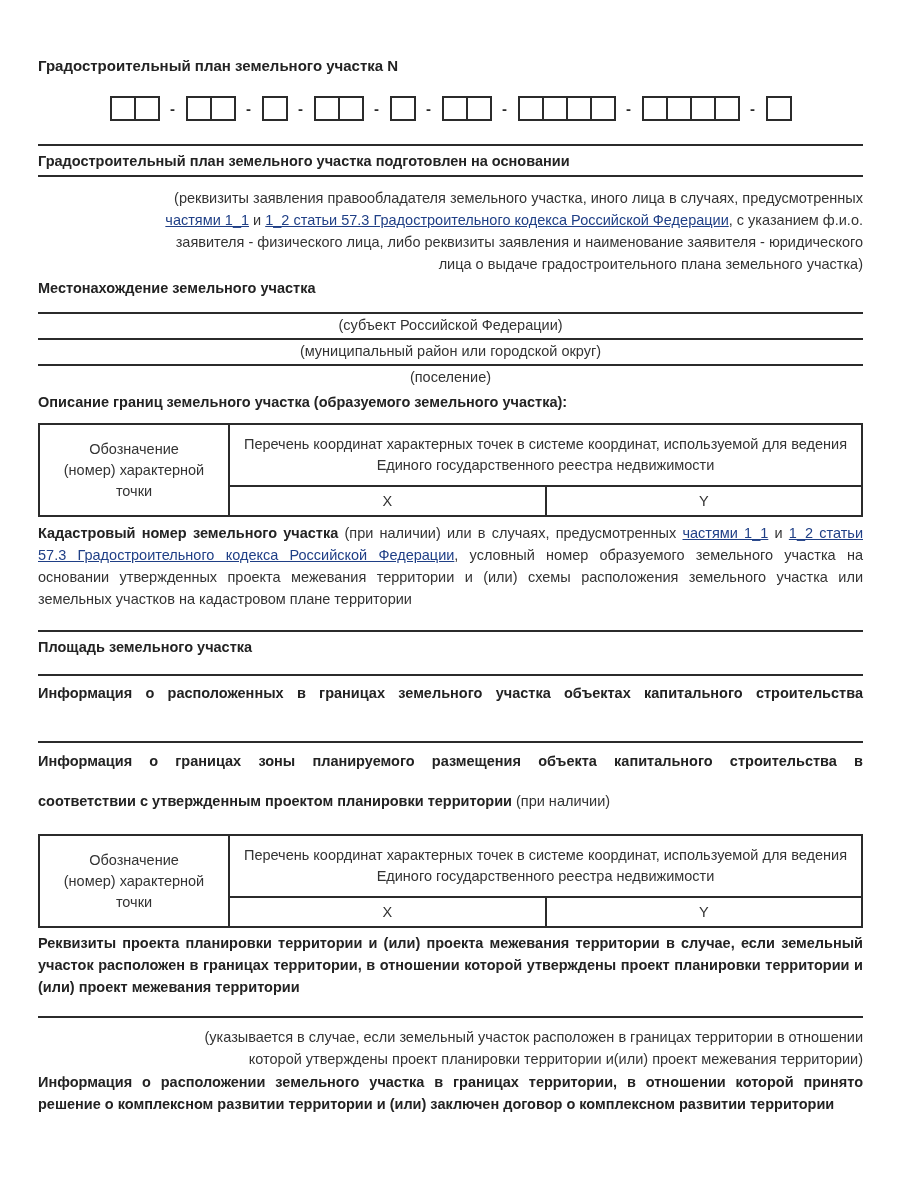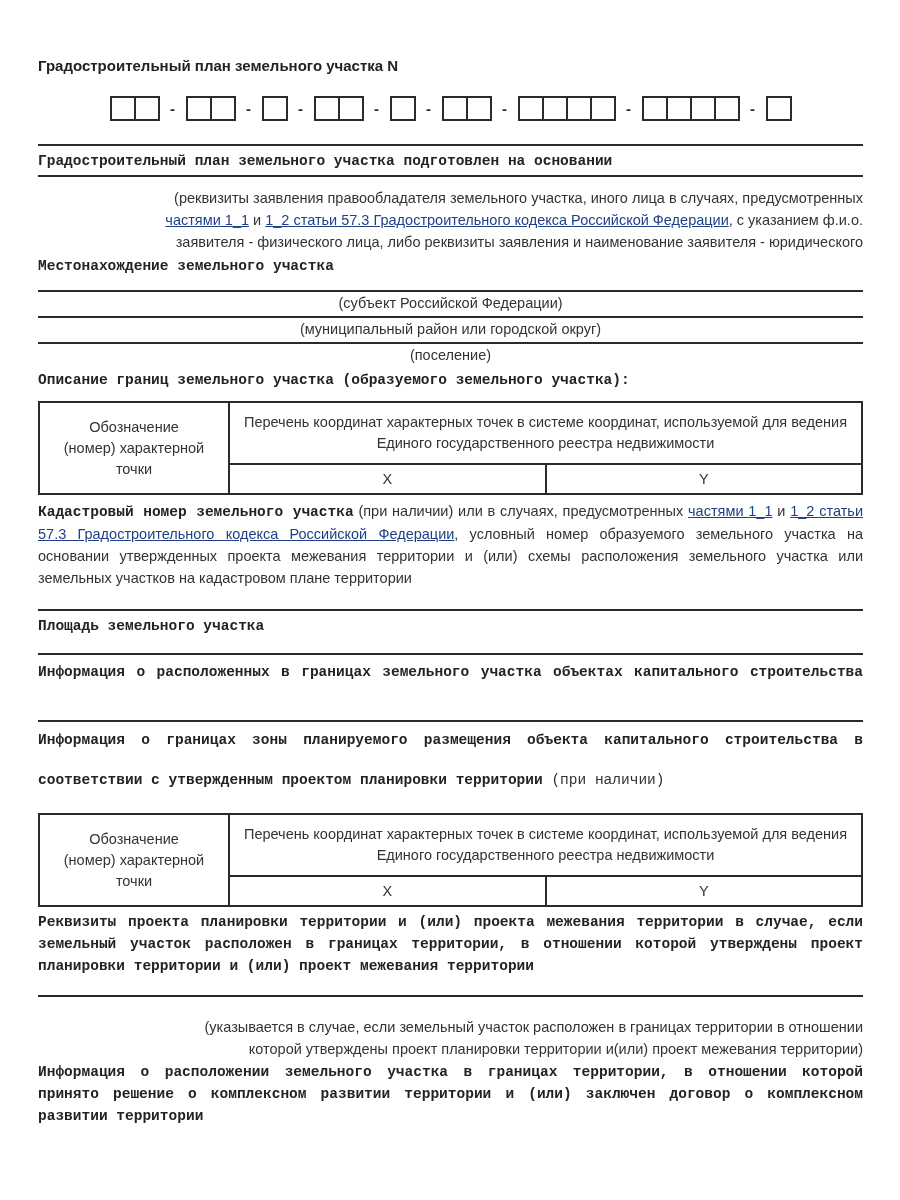--- a/index.html
+++ b/index.html
@@ -27,21 +27,20 @@
     top: 0;
     width: 825px;
   }
 
   
   .bold {
     font-weight: bold;
     font-size: 14.5px;
     line-height: 22px;
     color: #232323;
-    font-family: Liberation Mono, monospace;
   }
   .reg {
     font-weight: normal;
     font-size: 14.5px;
     line-height: 22px;
     color: #333333;
   }
   .center { text-align: right; }
   .just { text-align: justify; text-align-last: justify; }
   .justnorm { text-align: justify; }
@@ -198,20 +197,21 @@
     <hr class="rule">
 
     <div class="pad-top-10"></div>
     <div class="reg center">
       <span>(реквизиты заявления правообладателя земельного участка, иного лица в случаях, предусмотренных</span>
     </div>
     <div class="reg center">
       <span class="lnk">частями 1_1</span><span> и </span><span class="lnk">1_2 статьи 57.3 Градостроительного кодекса Российской Федерации</span><span>, с указанием ф.и.о.</span>
     </div>
     <div class="reg center">заявителя - физического лица, либо реквизиты заявления и наименование заявителя - юридического</div>
+    <div class="reg center">лица о выдаче градостроительного плана земельного участка)</div>
 
     <div class="bold" style="padding-top:2px">Местонахождение земельного участка</div>
     <div style="height:13px"></div>
     <hr class="rule">
     <div class="capline">(субъект Российской Федерации)</div>
     <hr class="rule">
     <div class="capline">(муниципальный район или городской округ)</div>
     <hr class="rule">
     <div class="capline">(поселение)</div>
 
@@ -272,19 +272,19 @@
         <td class="col-xy">Y</td>
       </tr>
     </tbody>
       </table>
 
     <div class="bold justnorm" style="padding-top:4px; text-align:justify">Реквизиты проекта планировки территории и (или) проекта межевания территории в случае, если земельный участок расположен в границах территории, в отношении которой утверждены проект планировки территории и (или) проект межевания территории</div>
 
     <div style="height:18px"></div>
     <hr class="rule">
 
-    <div class="reg center" style="padding-top:19px">(указывается в случае, если земельный участок расположен в границах территории в отношении</div>
+    <div class="reg center" style="padding-top:8px">(указывается в случае, если земельный участок расположен в границах территории в отношении</div>
     <div class="reg center">которой утверждены проект планировки территории и(или) проект межевания территории)</div>
 
     <div class="bold justnorm" style="padding-top:1px; text-align:justify">Информация о расположении земельного участка в границах территории, в отношении которой принято решение о комплексном развитии территории и (или) заключен договор о комплексном развитии территории</div>
 
   </div>
 </div>
 
 </body></html>

